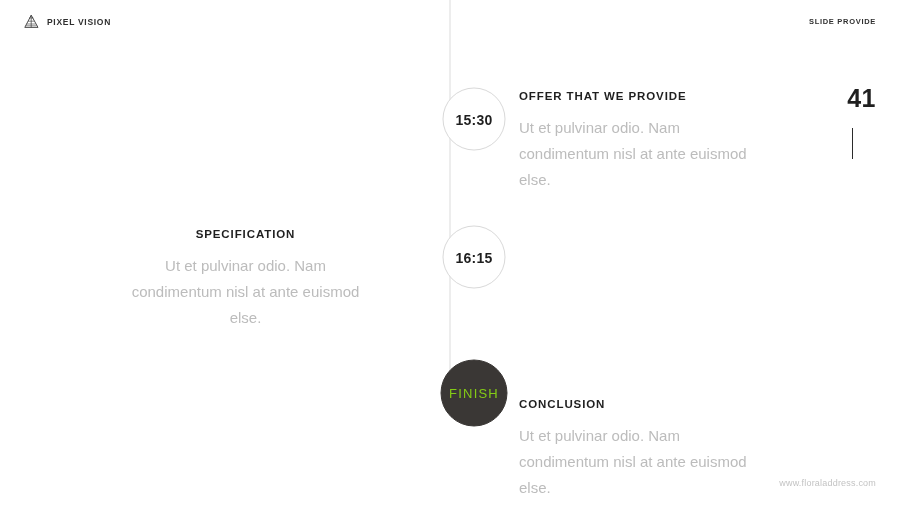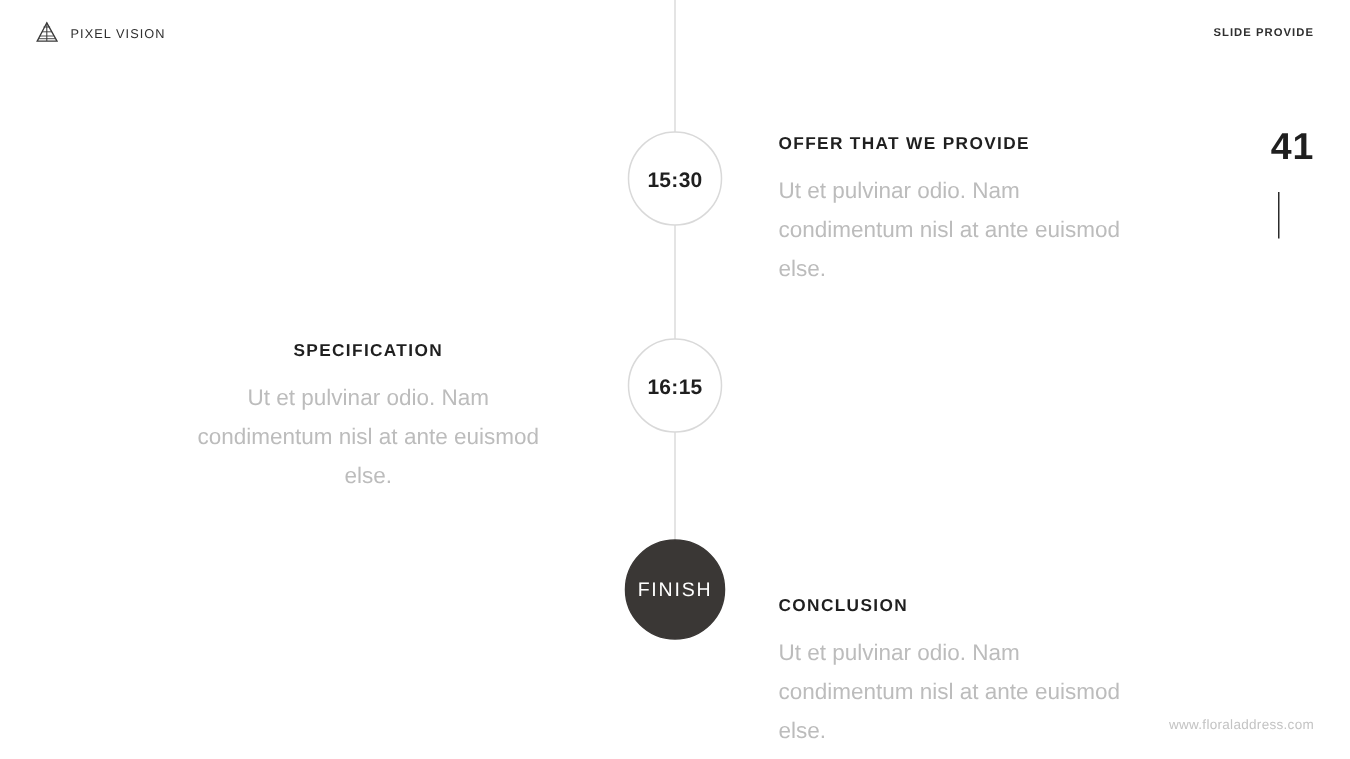--- a/index.html
+++ b/index.html
@@ -25,21 +25,21 @@
     align-items: center;
     gap: 8px;
   }
   .brand-icon {
     width: 15px;
     height: 15px;
     display: block;
   }
   .brand-name {
     font-size: 8.5px;
-    font-weight: normal;
+    font-weight: bold;
     letter-spacing: 0.7px;
     color: #2f2f2f;
     white-space: nowrap;
   }
   .slide-section {
     position: absolute;
     right: 24px;
     top: 17px;
     font-size: 7.5px;
     font-weight: bold;
@@ -55,21 +55,21 @@
     top: 0;
     width: 1px;
     height: 393px;
     background: #dcdcdc;
     transform: translateX(-0.5px);
   }
 
   
   .node {
     position: absolute;
-    left: 450px;
+    left: 474px;
     border-radius: 50%;
     display: flex;
     align-items: center;
     justify-content: center;
     box-sizing: border-box;
   }
   .node-light {
     width: 63px;
     height: 63px;
     background: #ffffff;
@@ -85,21 +85,21 @@
   .node-dark {
     width: 67px;
     height: 67px;
     background: #3a3735;
     border: 1px solid #3a3735;
     transform: translate(-50%, -50%);
   }
   .node-dark .node-label {
     font-size: 13px;
     font-weight: normal;
-    color: #ffffff;
+    color: #84cc16;
     letter-spacing: 1.2px;
   }
 
   .node-1 { top: 119px; }
   .node-2 { top: 257px; }
   .node-3 { top: 393px; }
 
   
   .block {
     position: absolute;

